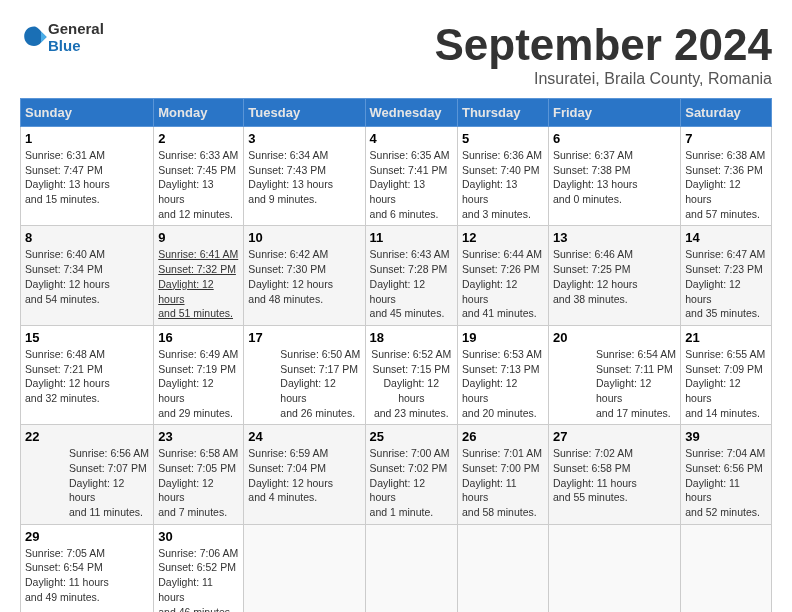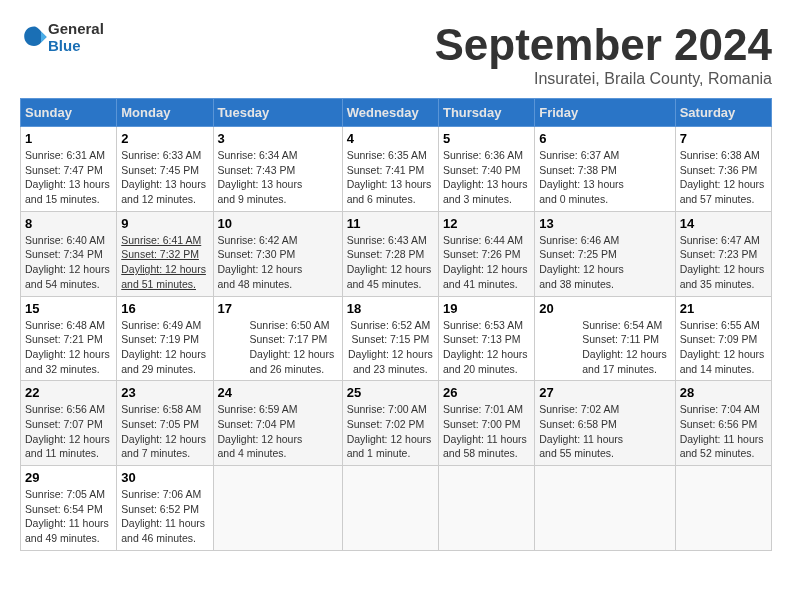--- a/index.html
+++ b/index.html
@@ -258,21 +258,21 @@
           <span class="day-num">21</span>
           <div class="day-info" style="white-space: pre-line;">Sunrise: 6:55 AM
 Sunset: 7:09 PM
 Daylight: 12 hours
 and 14 minutes.</div>
         </td>
       </tr>
       <tr>
         <td>
           <span class="day-num">22</span>
-          <div class="day-info" style="white-space: pre-line;">Sunrise: 6:56 AM
+          <div class="day-info" style="white-space: pre-line; margin-left: 44px;">Sunrise: 6:56 AM
 Sunset: 7:07 PM
 Daylight: 12 hours
 and 11 minutes.</div>
         </td>
         <td>
           <span class="day-num">23</span>
           <div class="day-info" style="white-space: pre-line;">Sunrise: 6:58 AM
 Sunset: 7:05 PM
 Daylight: 12 hours
 and 7 minutes.</div>
@@ -299,21 +299,21 @@
 and 58 minutes.</div>
         </td>
         <td>
           <span class="day-num">27</span>
           <div class="day-info" style="white-space: pre-line;">Sunrise: 7:02 AM
 Sunset: 6:58 PM
 Daylight: 11 hours
 and 55 minutes.</div>
         </td>
         <td>
-          <span class="day-num">28</span>
+          <span class="day-num">39</span>
           <div class="day-info" style="white-space: pre-line;">Sunrise: 7:04 AM
 Sunset: 6:56 PM
 Daylight: 11 hours
 and 52 minutes.</div>
         </td>
       </tr>
       <tr>
         <td>
           <span class="day-num">29</span>
           <div class="day-info" style="white-space: pre-line;">Sunrise: 7:05 AM

